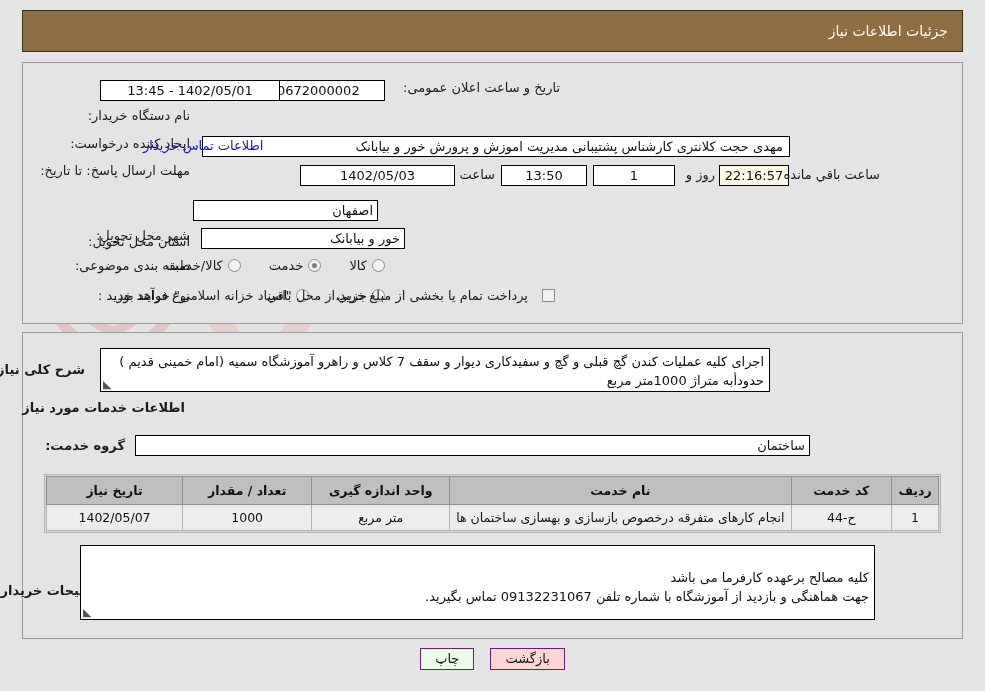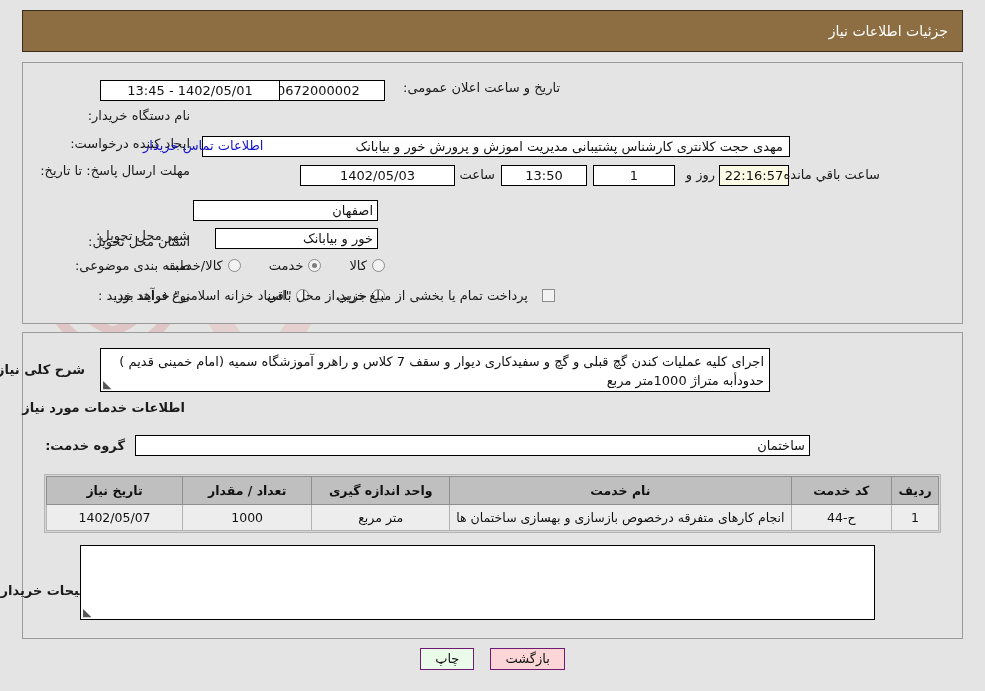--- a/index.html
+++ b/index.html
@@ -315,21 +315,21 @@
   <div style="position:absolute; right:105px; top:167px; z-index:9;" class="inline-txt">ساعت باقي مانده</div>
 
   <div class="row" style="right:795px; top:200px;margin-top:34px;">
     <span class="lbl">استان محل تحویل:</span>
   </div>
   <div class="fld right" style="position:absolute; right:607px; top:200px; width:185px; z-index:9;">اصفهان</div>
 
   <div class="row" style="right:795px; top:228px;">
     <span class="lbl">شهر محل تحویل:</span>
   </div>
-  <div class="fld right" style="position:absolute; right:607px; top:228px; width:163px; z-index:9;">خور و بیابانک</div>
+  <div class="fld right" style="position:absolute; right:580px; top:228px; width:204px; z-index:9;">خور و بیابانک</div>
 
   <div class="row" style="right:795px; top:258px;">
     <span class="lbl">طبقه بندی موضوعی:</span>
   </div>
   <div class="row" style="right:600px; top:258px; gap:28px;">
     <span class="opt">
       <span class="radio" id="cat0"></span>
       <span>کالا</span>
     </span>
     <span class="opt">
@@ -393,20 +393,22 @@
           <td>متر مربع</td>
           <td>1000</td>
           <td>1402/05/07</td>
         </tr>
       </tbody>
     </table>
   </div>
 
   <div style="position:absolute; right:880px; top:583px; z-index:9;" class="lbl lbl-bold">توضیحات خریدار:</div>
   <div class="ta" style="position:absolute; right:110px; top:545px; width:795px; height:75px; z-index:9; white-space:pre-line;">
+    <span style="white-space:pre-line;">کلیه مصالح برعهده کارفرما می باشد
+جهت هماهنگی و بازدید از آموزشگاه با شماره تلفن 09132231067 تماس بگیرید.</span>
     <span class="grip">◢</span>
   </div>
 
   <div class="btnbar">
     <div class="btn btn-back">بازگشت</div>
     <div class="btn btn-print">چاپ</div>
   </div>
 
   <div class="watermark">
     <svg class="wm-shield" viewBox="0 0 100 110">

